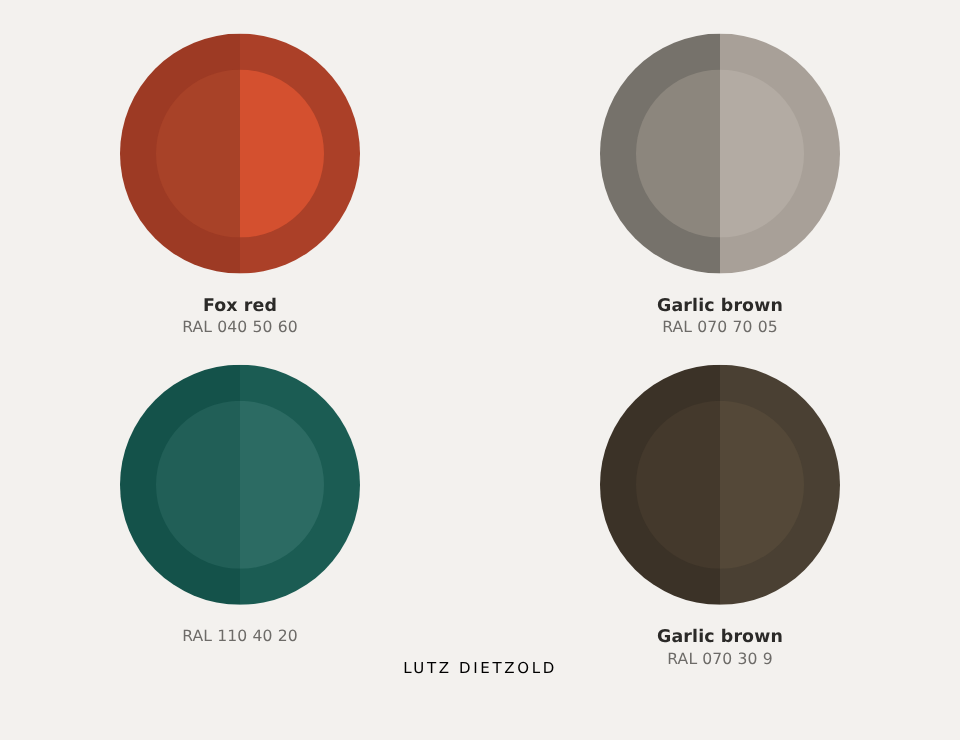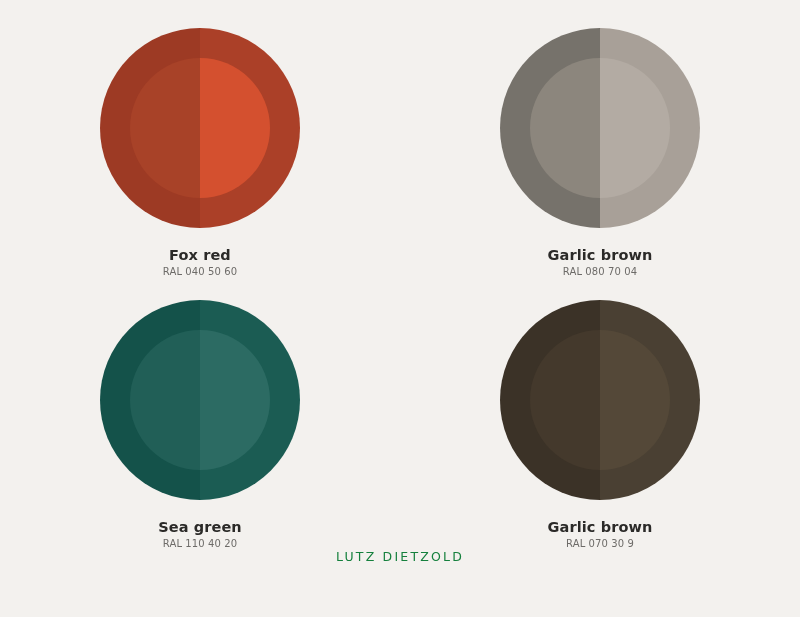--- a/index.html
+++ b/index.html
@@ -84,21 +84,21 @@
     text-align: center;
     line-height: 1.32;
   }
   .name {
     font-size: 14.5px;
     font-weight: 700;
     color: #2b2a28;
     letter-spacing: 0.1px;
   }
   .code {
-    font-size: 10px;
+    font-size: 13px;
     font-weight: 400;
     color: #6d6b68;
     letter-spacing: 0.1px;
   }
   .footer {
     position: absolute;
     left: 0;
     right: 0;
     bottom: 22px;
     text-align: center;
@@ -137,37 +137,36 @@
           <div class="half left" style="background: rgb(118, 114, 107);"></div>
           <div class="half right" style="background: rgb(168, 160, 152);"></div>
         </div>
         <div class="inner">
           <div class="half-in left" style="background: rgb(140, 134, 125);"></div>
           <div class="half-in right" style="background: rgb(179, 171, 163);"></div>
         </div>
       </div>
       <div class="labels">
         <div class="name">Garlic brown</div>
-        <div class="code">RAL 080 70 04</div>
+        <div class="code">RAL 070 70 05</div>
       </div>
     </div>
 
     <div class="swatch">
       <div class="disc-wrap">
         <div class="disc">
           <div class="half left" style="background: rgb(20, 82, 74);"></div>
           <div class="half right" style="background: rgb(27, 92, 83);"></div>
         </div>
         <div class="inner">
           <div class="half-in left" style="background: rgb(33, 95, 87);"></div>
           <div class="half-in right" style="background: rgb(44, 107, 99);"></div>
         </div>
       </div>
       <div class="labels">
-        <div class="name">Sea green</div>
         <div class="code">RAL 110 40 20</div>
       </div>
     </div>
 
     <div class="swatch">
       <div class="disc-wrap">
         <div class="disc">
           <div class="half left" style="background: rgb(59, 50, 39);"></div>
           <div class="half right" style="background: rgb(74, 64, 51);"></div>
         </div>
@@ -177,15 +176,15 @@
         </div>
       </div>
       <div class="labels">
         <div class="name">Garlic brown</div>
         <div class="code">RAL 070 30 9</div>
       </div>
     </div>
 
   </div>
 
-  <div class="footer" style="color: #15803d;">LUTZ DIETZOLD</div>
+  <div class="footer" style="color: #000000;">LUTZ DIETZOLD</div>
 
 </div>
 
 </body></html>

